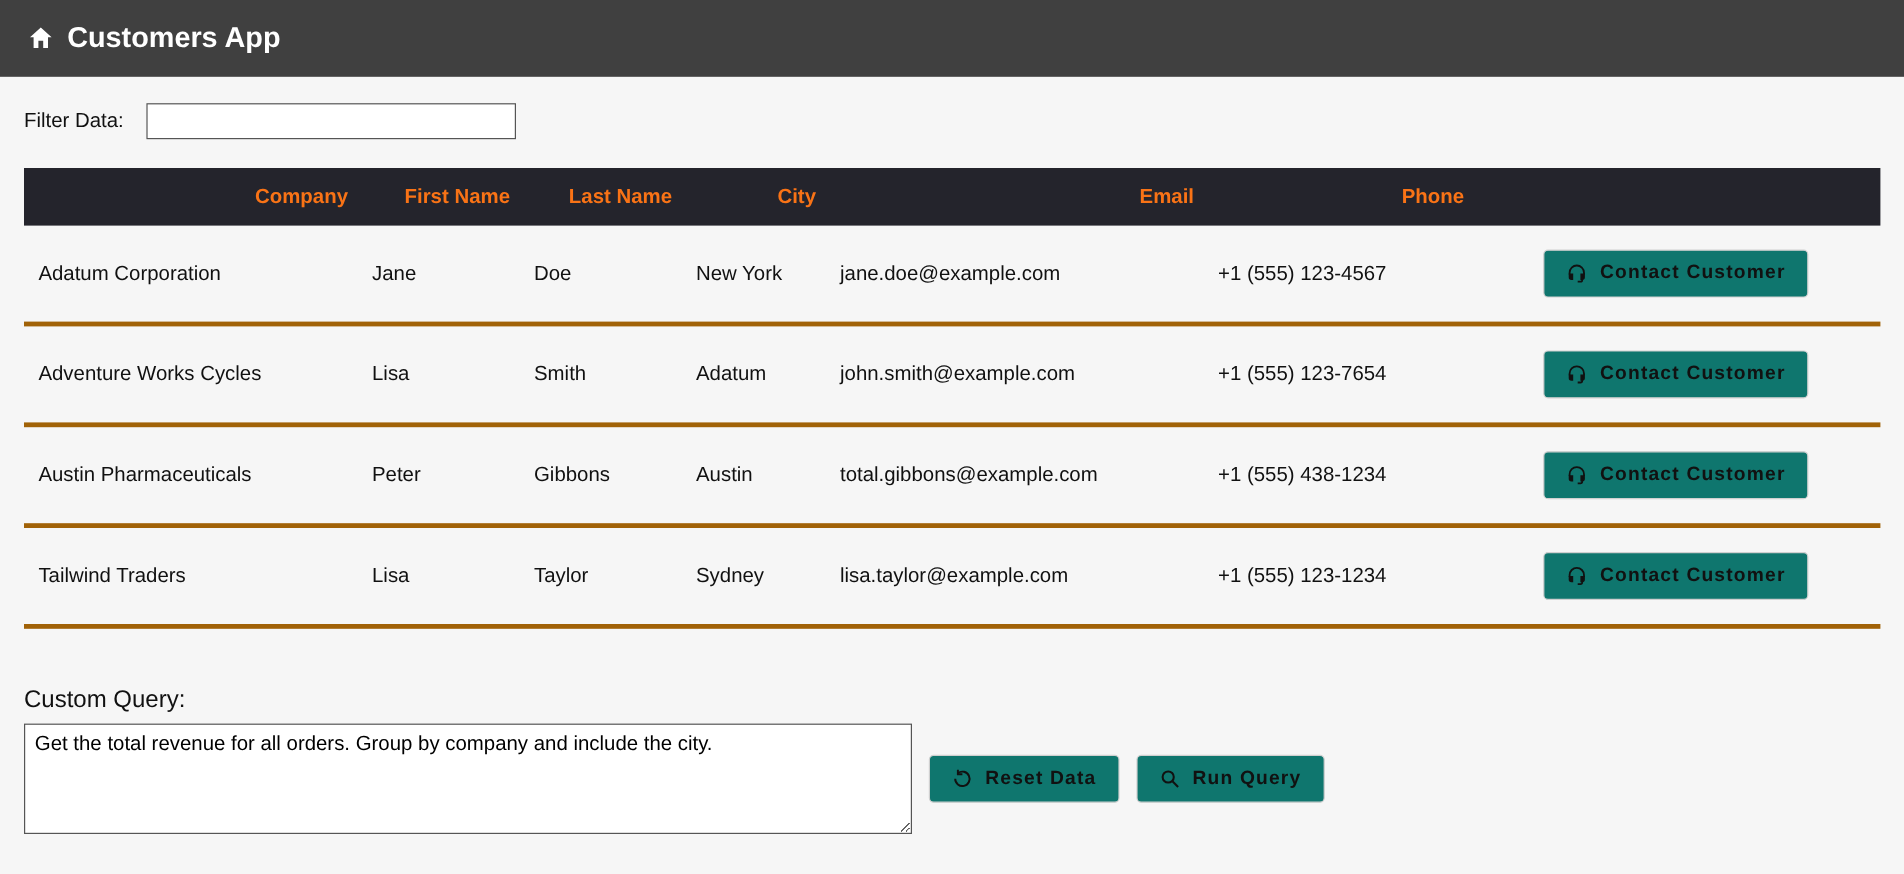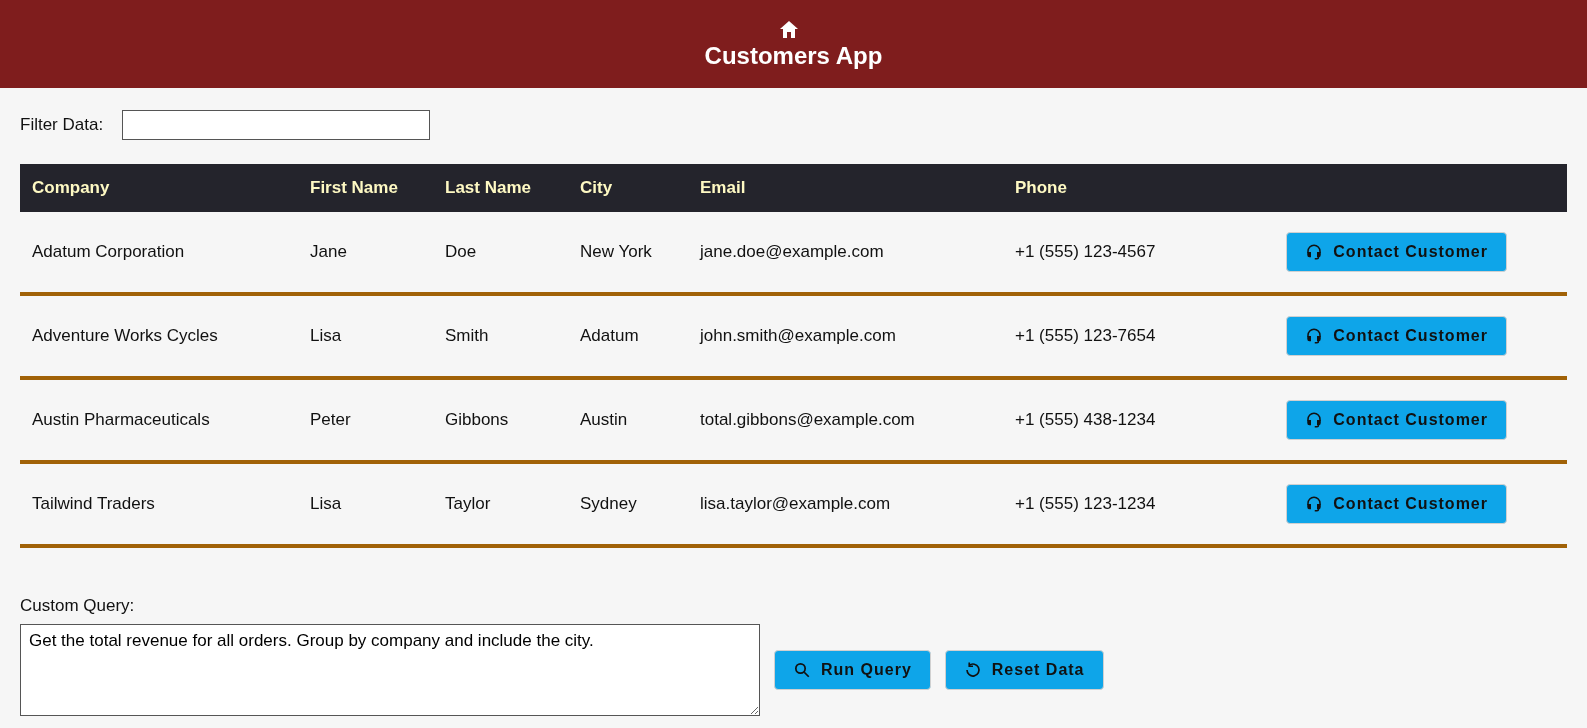--- a/index.html
+++ b/index.html
@@ -5,26 +5,25 @@
   * { box-sizing: border-box; }
   body {
     margin: 0;
     padding: 0;
     font-family: Arial, Helvetica, sans-serif;
     background: #f6f6f6;
     color: #111;
     width: 1587px;
   }
   .topbar {
-    background: #7f1d1d;
+    background: #404040;
     color: #fff;
     display: flex;
     align-items: center;
     padding: 18px 22px;
-    flex-direction: column;
   }
   .topbar .home-icon {
     margin-right: 10px;
     display: inline-flex;
   }
   .topbar h1 {
     margin: 0;
     font-size: 24px;
     font-weight: 700;
   }
@@ -56,54 +55,54 @@
     background: #fff;
     font-size: 15px;
     padding: 2px 6px;
   }
   table.customers {
     width: 100%;
     border-collapse: collapse;
   }
   table.customers thead th {
     background: #24242c;
-    color: #fef9c3;
-    text-align: left;
+    color: #f97316;
+    text-align: right;
     font-size: 17px;
     font-weight: 700;
     padding: 14px 10px;
   }
   table.customers thead th:first-child { padding-left: 12px; }
   table.customers tbody td {
     border-bottom: 4px solid #a16207;
     font-size: 17px;
     padding: 20px 10px;
     vertical-align: middle;
   }
   table.customers tbody td:first-child { padding-left: 12px; }
   .contact-btn, .action-btn {
     display: inline-flex;
     align-items: center;
     gap: 10px;
-    background: #0ea5e9;
+    background: #0f766e;
     border: 1px solid #d0d0d0;
     border-radius: 4px;
     padding: 10px 18px;
     font-size: 16px;
     font-weight: 700;
     letter-spacing: 1px;
     cursor: pointer;
     color: #111;
   }
   .action-cell { text-align: right; padding-right: 60px !important; }
   .query-section {
     margin-top: 48px;
   }
   .query-label {
-    font-size: 17px;
+    font-size: 20px;
     margin-bottom: 8px;
   }
   .query-row {
     display: flex;
     align-items: center;
     gap: 14px;
   }
   .query-row textarea {
     width: 740px;
     height: 92px;
@@ -226,32 +225,32 @@
         </tr>
       </tbody>
   </table>
 
   <div class="query-section">
     <div class="query-label">Custom Query:</div>
     <div class="query-row">
       <textarea style="">Get the total revenue for all orders. Group by company and include the city.</textarea>
       <button class="action-btn">
         <span>
+          <svg width="18" height="18" viewBox="0 0 24 24" fill="none" stroke="#111" stroke-width="2.2">
+              <path d="M4 12a8 8 0 1 0 3-6.2"></path>
+              <polyline points="7 2 7 7 12 7"></polyline>
+            </svg>
+        </span>
+        <span>Reset Data</span>
+      </button>
+      <button class="action-btn">
+        <span>
           <svg width="18" height="18" viewBox="0 0 24 24" fill="none" stroke="#111" stroke-width="2.3">
               <circle cx="10" cy="10" r="6.2"></circle>
               <line x1="15" y1="15" x2="21" y2="21"></line>
             </svg>
         </span>
         <span>Run Query</span>
       </button>
-      <button class="action-btn">
-        <span>
-          <svg width="18" height="18" viewBox="0 0 24 24" fill="none" stroke="#111" stroke-width="2.2">
-              <path d="M4 12a8 8 0 1 0 3-6.2"></path>
-              <polyline points="7 2 7 7 12 7"></polyline>
-            </svg>
-        </span>
-        <span>Reset Data</span>
-      </button>
     </div>
   </div>
 
 </div>
 
 </body></html>

